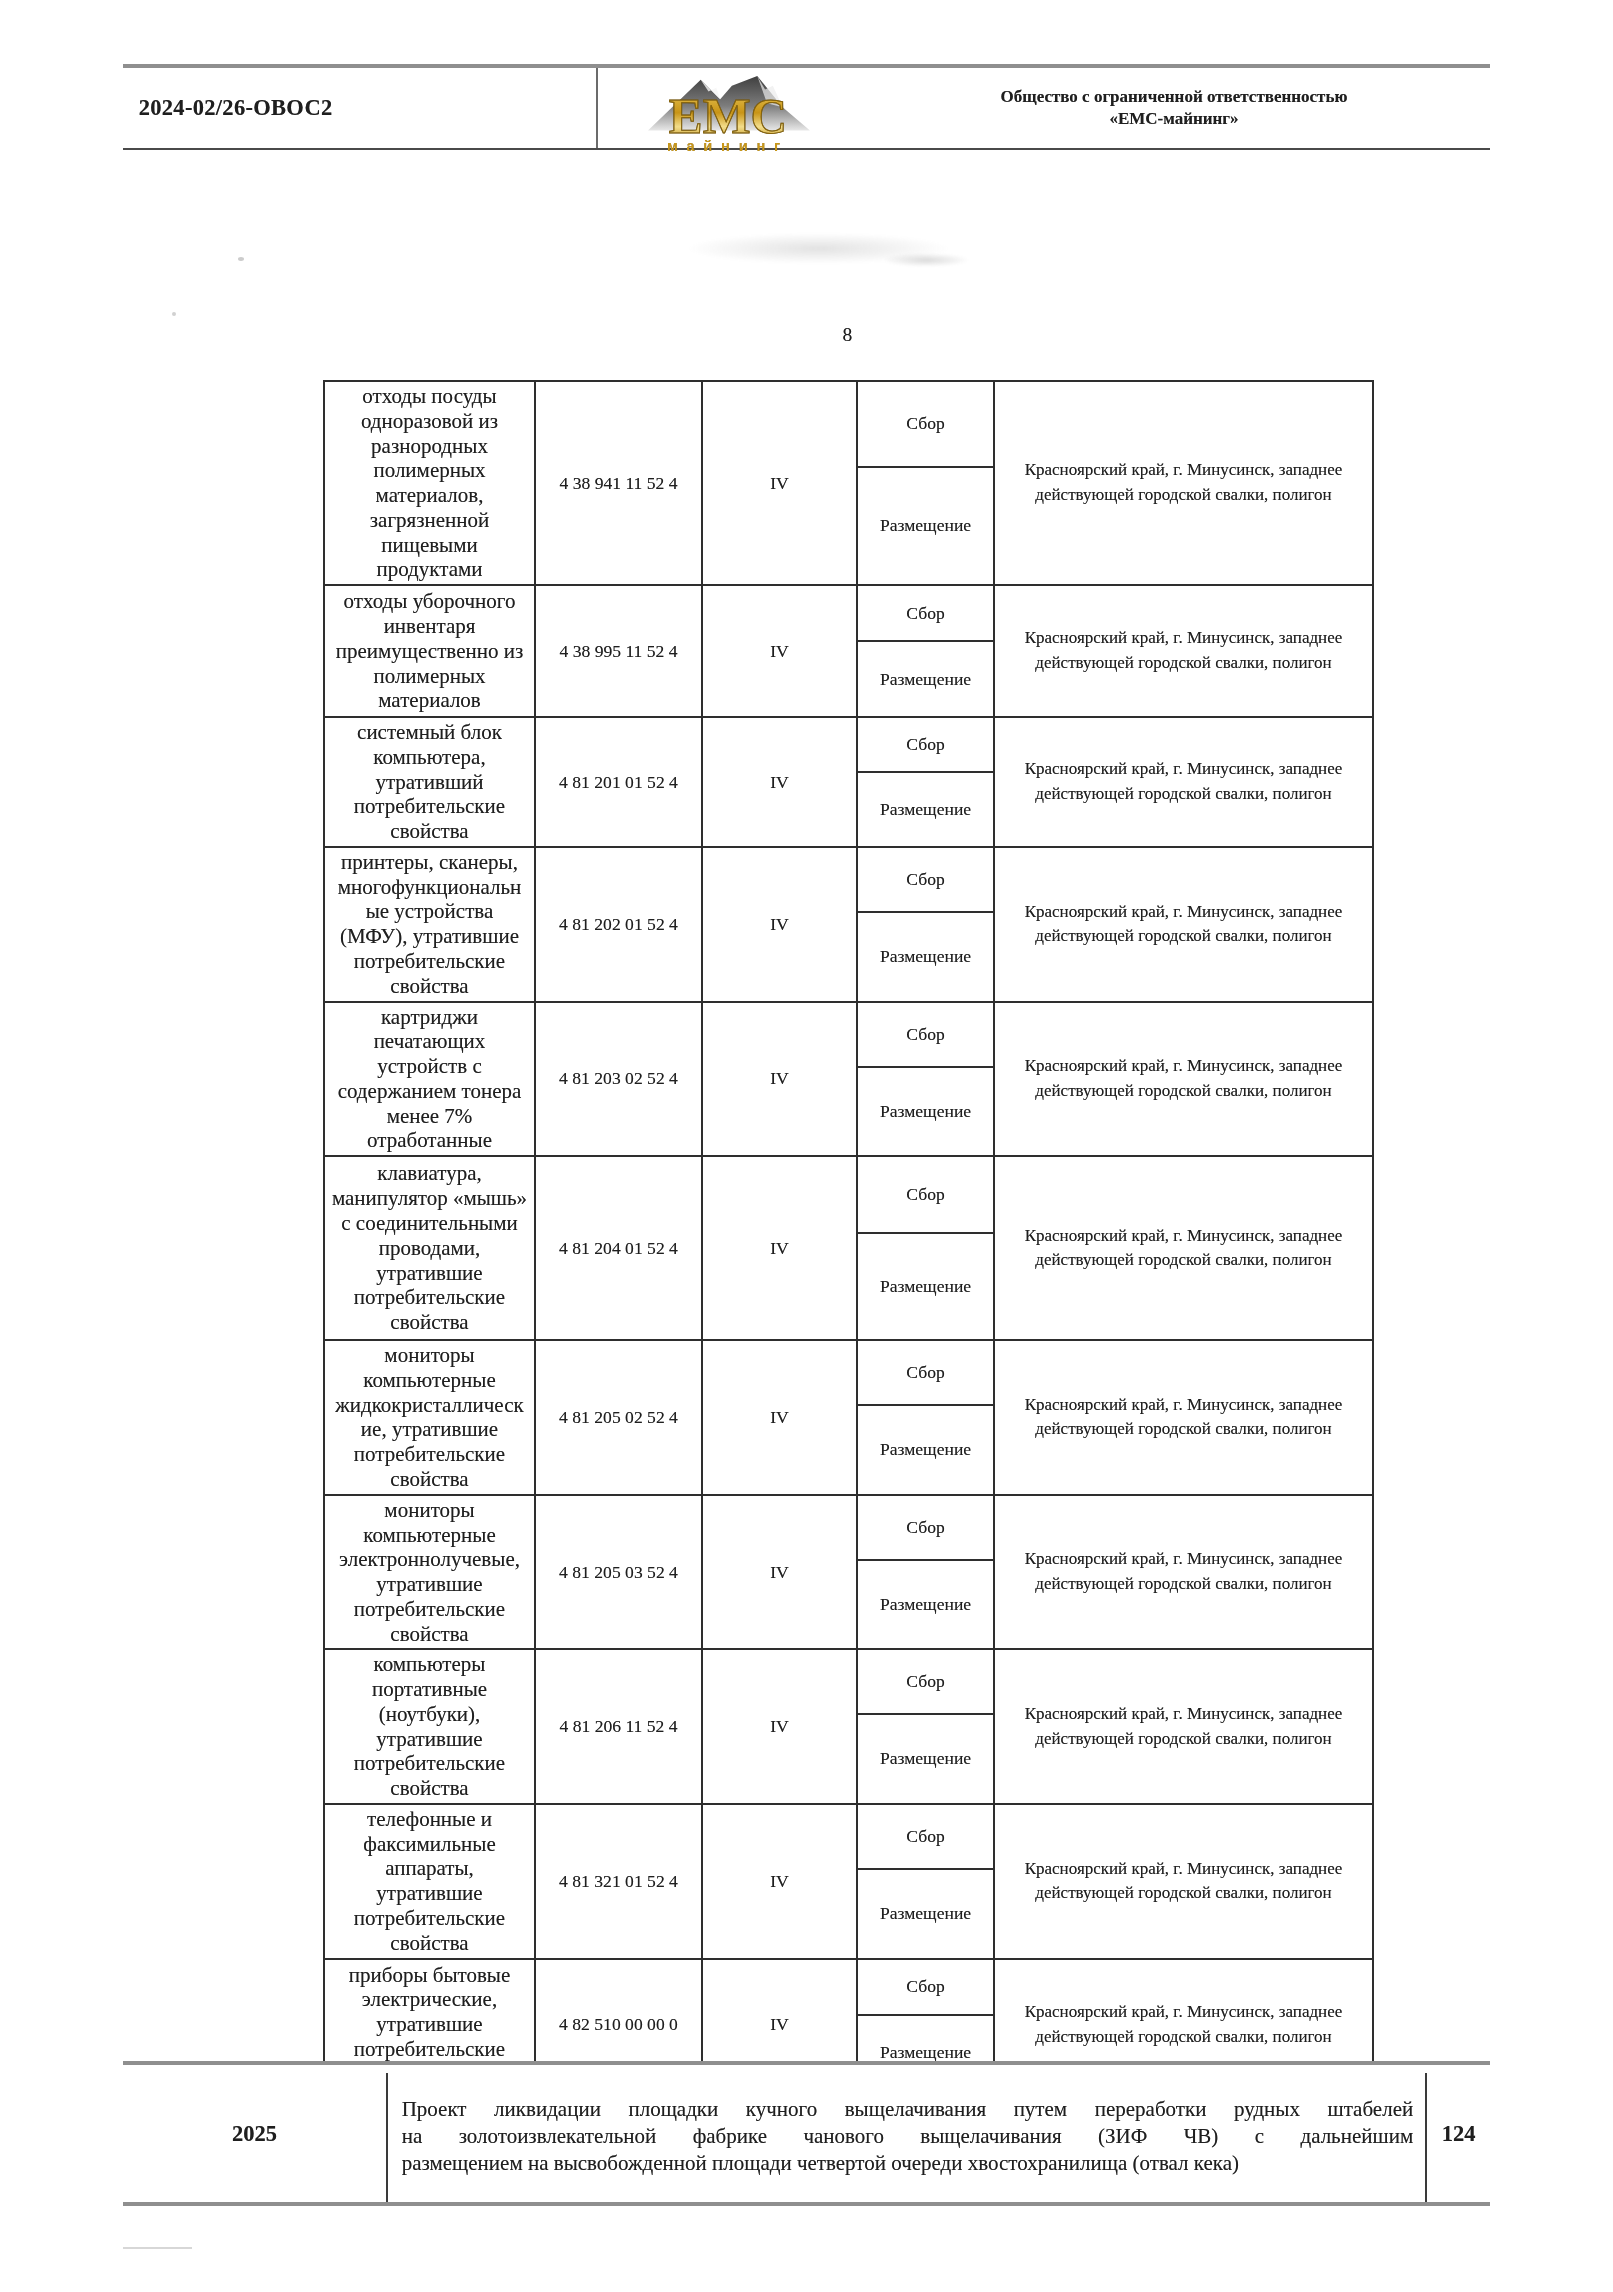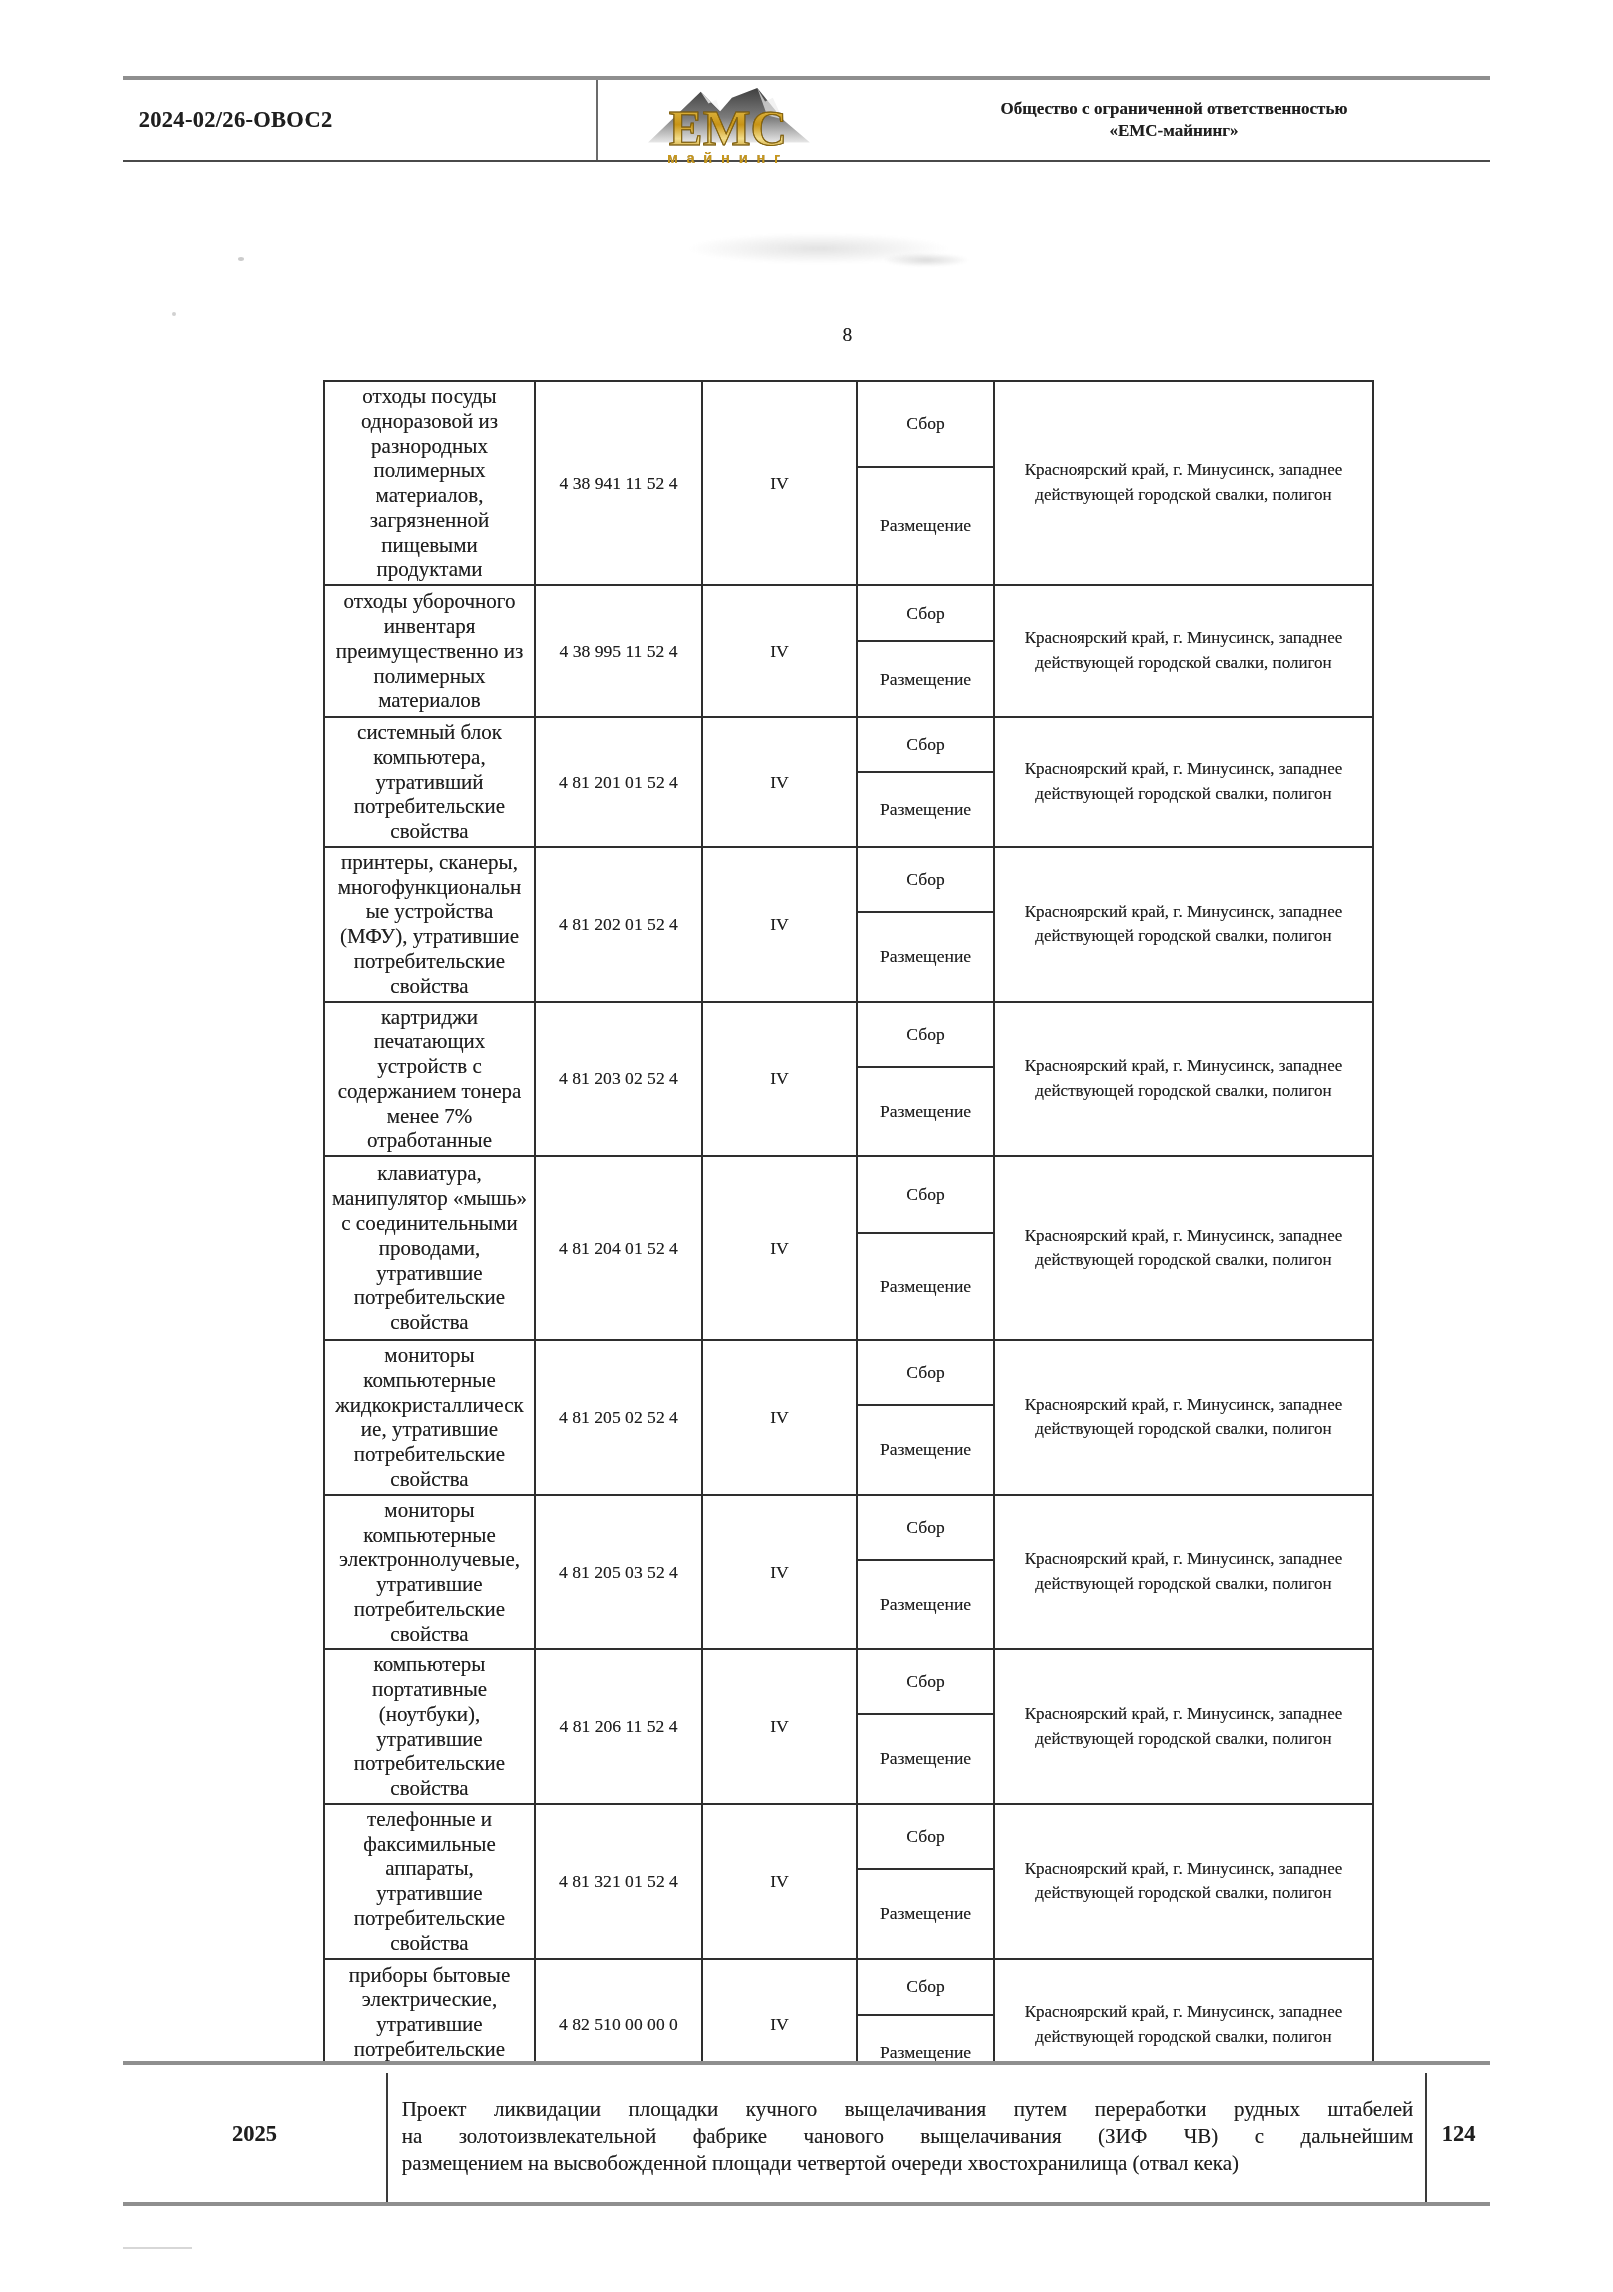--- a/index.html
+++ b/index.html
@@ -3,21 +3,21 @@
 <meta charset="utf-8">
 <style>
   html,body{margin:0;padding:0;}
   body{
     width:1613px;height:2293px;position:relative;background:#ffffff;
     font-family:"Liberation Serif","DejaVu Serif",serif;color:#1f1f1f;
     text-shadow:0 0 0.5px rgba(40,40,40,.55);
   }
   
   .header{
-    position:absolute;left:123px;top:76px;width:1367px;height:80px;
+    position:absolute;left:123px;top:64px;width:1367px;height:80px;
     border-top:4.9px solid #8f8f8f;border-bottom:2px solid #4a4a4a;
     display:flex;box-sizing:content-box;background:#fff;
   }
   .h-doc{
     width:475px;border-right:2px solid #6b6b6b;display:flex;align-items:center;
     padding-left:15.7px;box-sizing:border-box;font-weight:bold;font-size:22.5px;letter-spacing:0.3px;
   }
   .h-logo{width:260px;position:relative;overflow:visible;}
   .h-logo svg{position:absolute;left:50%;top:5.9px;transform:translateX(-50%);}
   .h-company{

